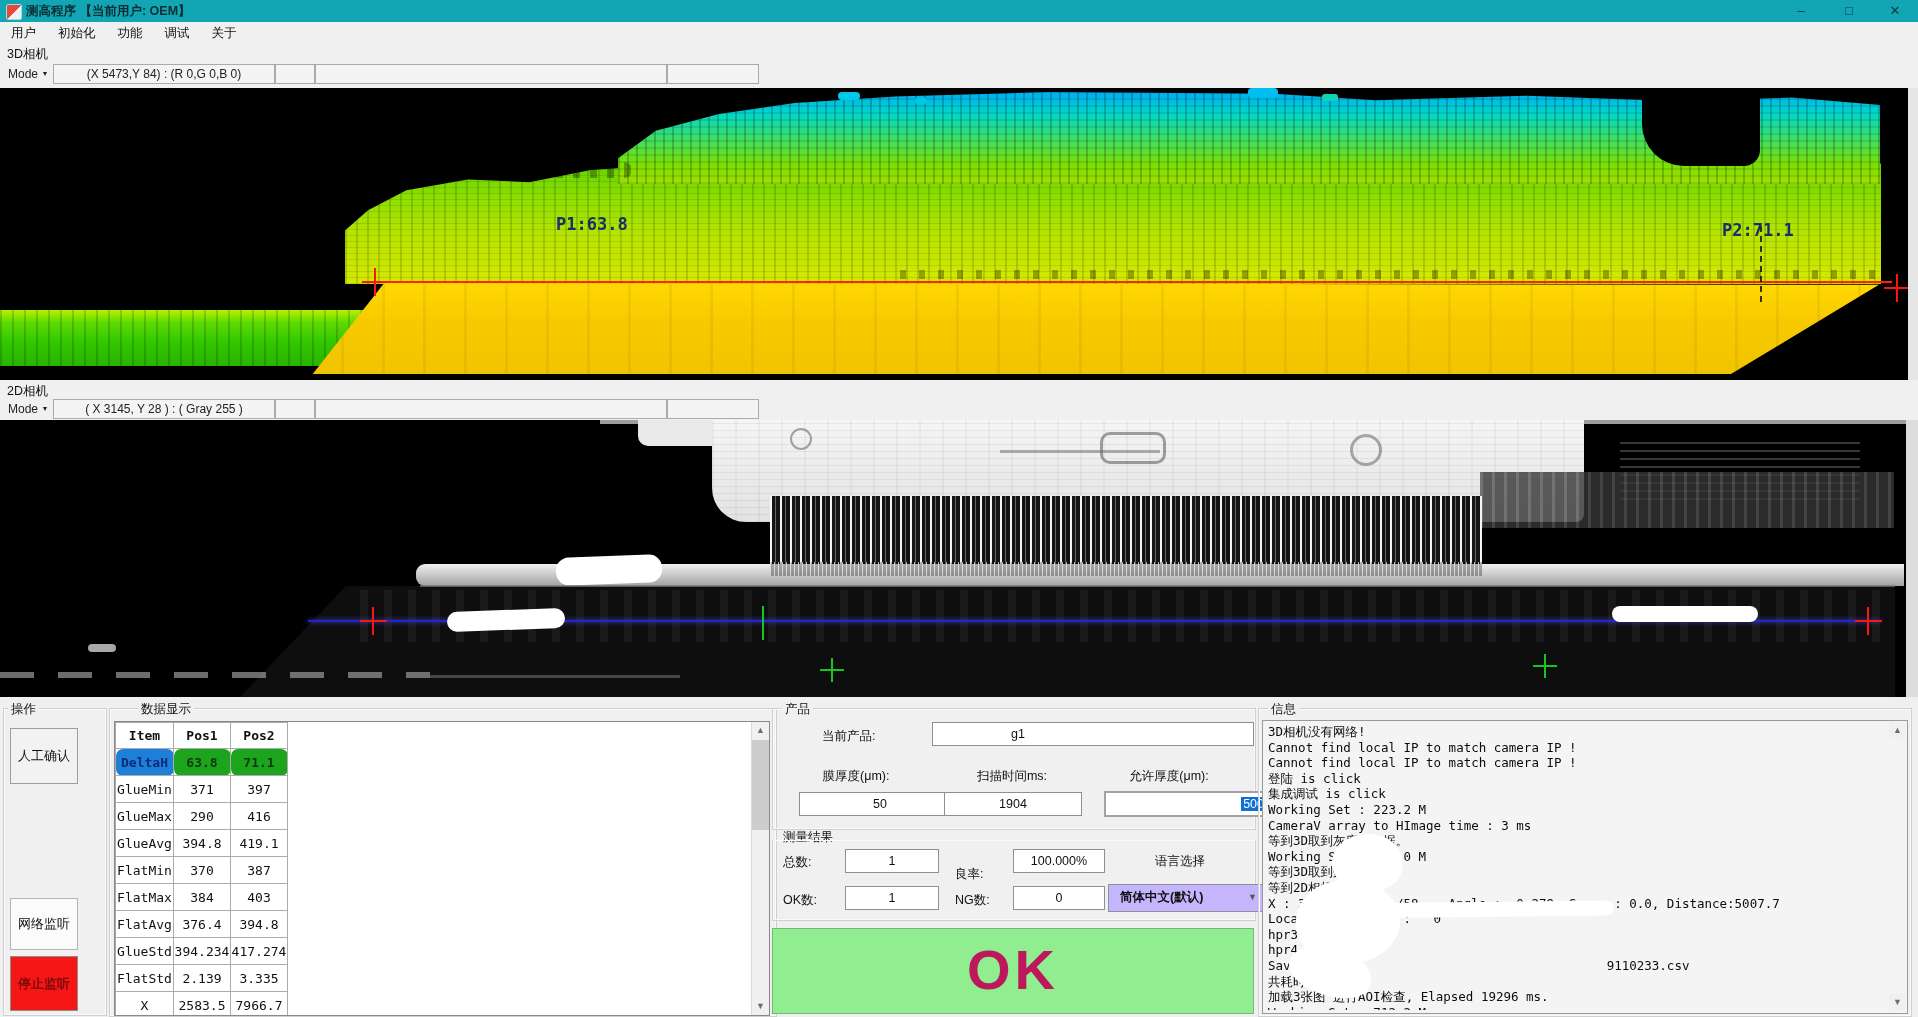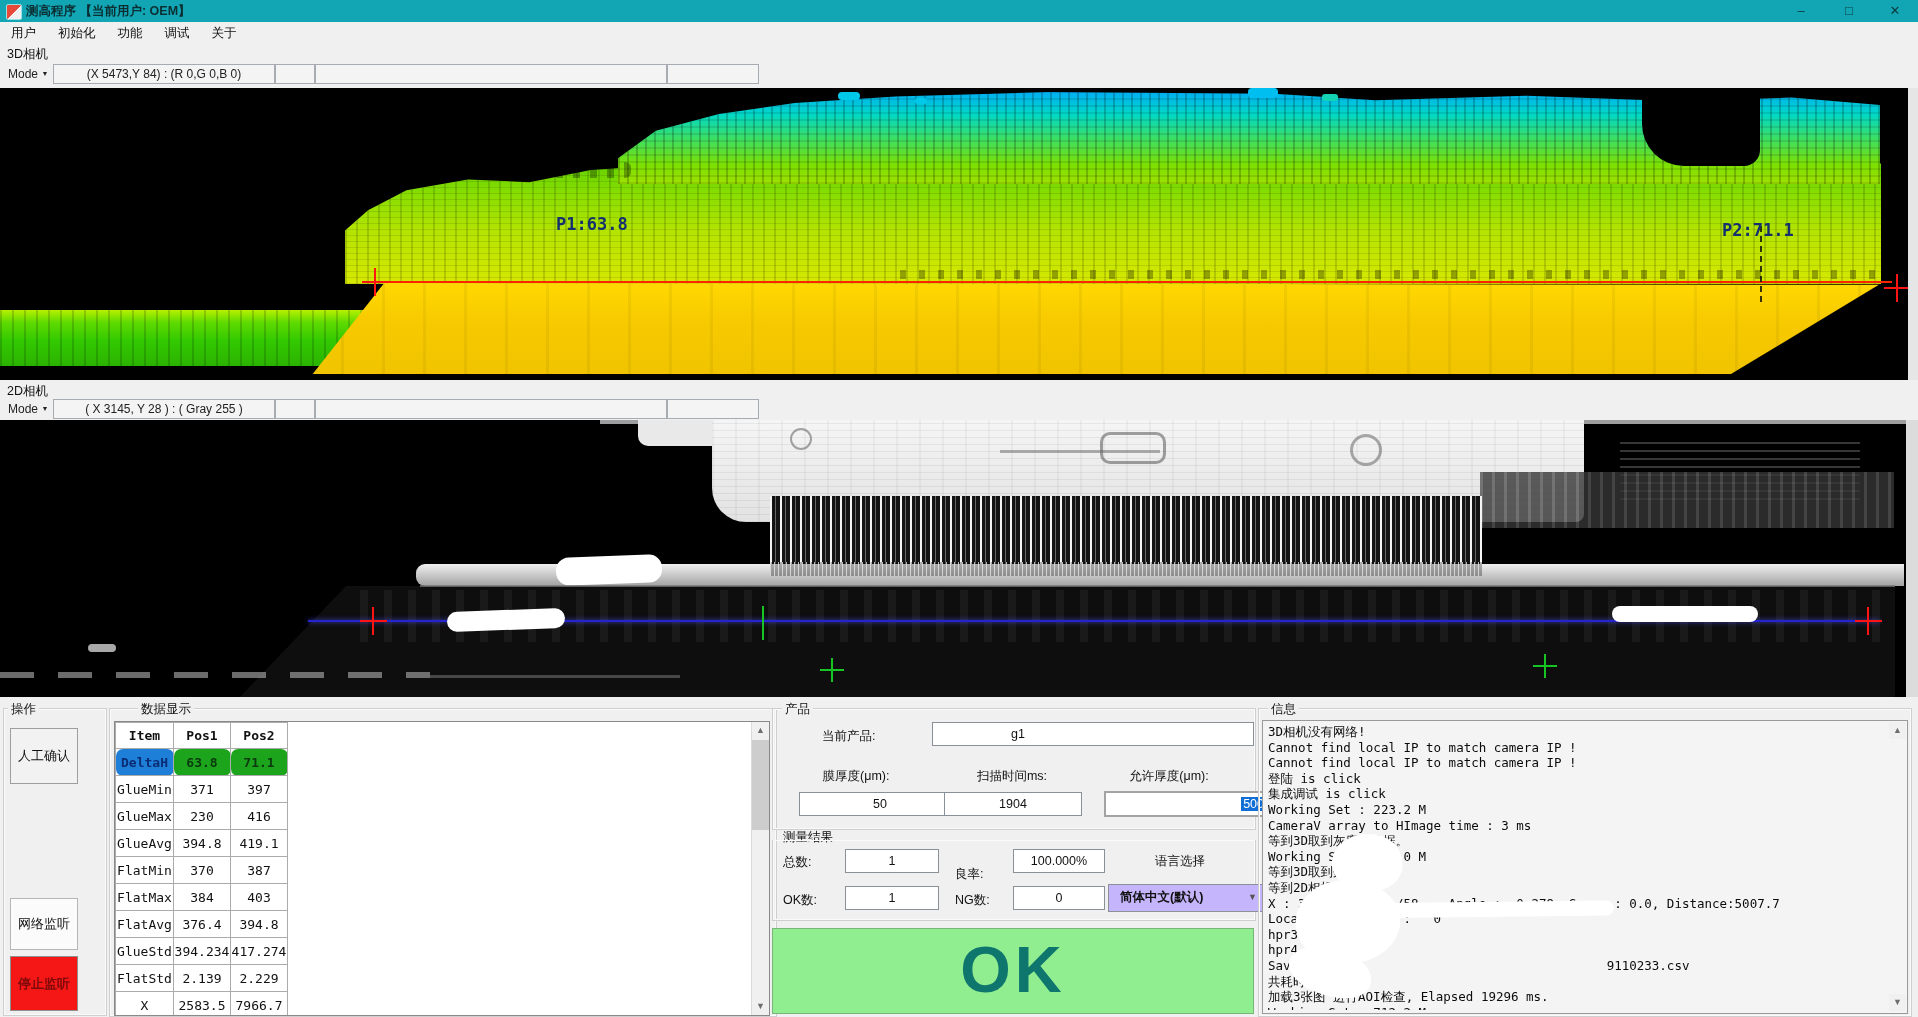--- a/index.html
+++ b/index.html
@@ -43,21 +43,21 @@
   
   .sbar{background:#F0F0F0;border-left:1px solid #DADADA;}
   .sarrow{width:17px;height:17px;background:#F0F0F0;color:#6E6E6E;font-size:9px;text-align:center;line-height:17px;}
   .sthumb{left:0;width:17px;background:#CDCDCD;}
   
   #logarea{font-family:"DejaVu Sans Mono",monospace;font-size:12.5px;line-height:15.6px;white-space:pre;overflow:hidden;color:#0B0B0B;}
   .logln{height:15.6px;}
   .redact{background:#FFF;}
   
   #okpanel{background:#90EE90;border:1px solid #79B579;text-align:center;}
-  #okpanel span{font-size:65px;font-weight:bold;letter-spacing:4px;color:#0f766e;line-height:82px;}
+  #okpanel span{font-size:56px;font-weight:bold;letter-spacing:4px;color:#be185d;line-height:82px;}
   .selval{background:#0F6FD6;color:#FFF;padding:0 2px;}
   .ddown{background:#c4b5fd;border:1px solid #8A9097;font-size:12.5px;line-height:24px;padding-left:11px;font-weight:bold;}
   .plabel{font-weight:bold;font-size:17px;color:#14306E;font-family:"DejaVu Sans Mono",monospace;}
 </style>
 </head>
 <body>
 
 <div id="app">
 
   <div class="abs" id="titlebar">
@@ -236,21 +236,21 @@
             <td>63.8</td>
             <td>71.1</td>
           </tr>
           <tr>
             <td>GlueMin</td>
             <td>371</td>
             <td>397</td>
           </tr>
           <tr>
             <td>GlueMax</td>
-            <td>230</td>
+            <td>290</td>
             <td>416</td>
           </tr>
           <tr>
             <td>GlueAvg</td>
             <td>394.8</td>
             <td>419.1</td>
           </tr>
           <tr>
             <td>FlatMin</td>
             <td>370</td>
@@ -267,21 +267,21 @@
             <td>394.8</td>
           </tr>
           <tr>
             <td>GlueStd</td>
             <td>394.234</td>
             <td>417.274</td>
           </tr>
           <tr>
             <td>FlatStd</td>
             <td>2.139</td>
-            <td>2.229</td>
+            <td>3.335</td>
           </tr>
           <tr>
             <td>X</td>
             <td>2583.5</td>
             <td>7966.7</td>
           </tr>
         </tbody>
     </table>
 
     <div class="abs" style="left:173px;top:0;width:481px;height:293px;background:#ACACAC;opacity:.9;z-index:-1;"></div>

